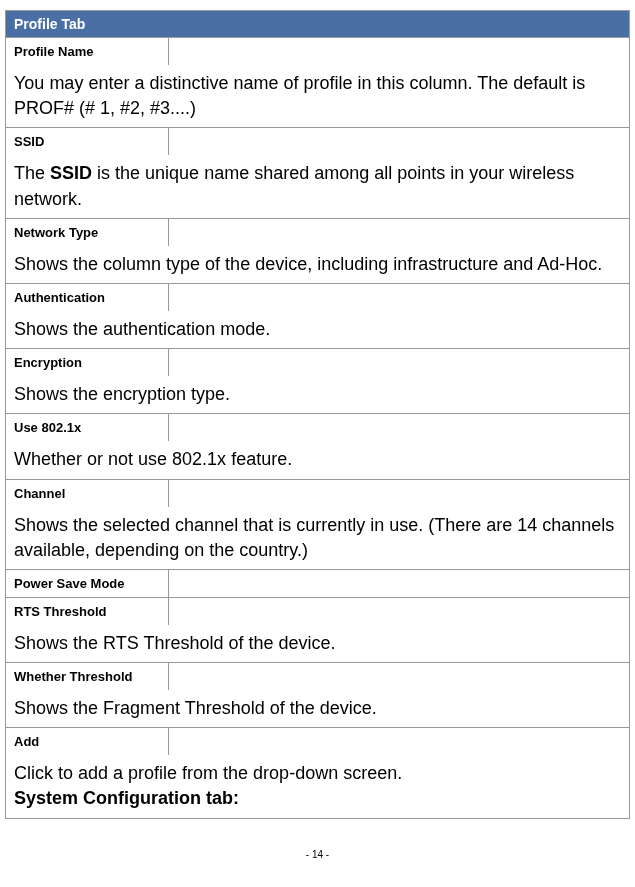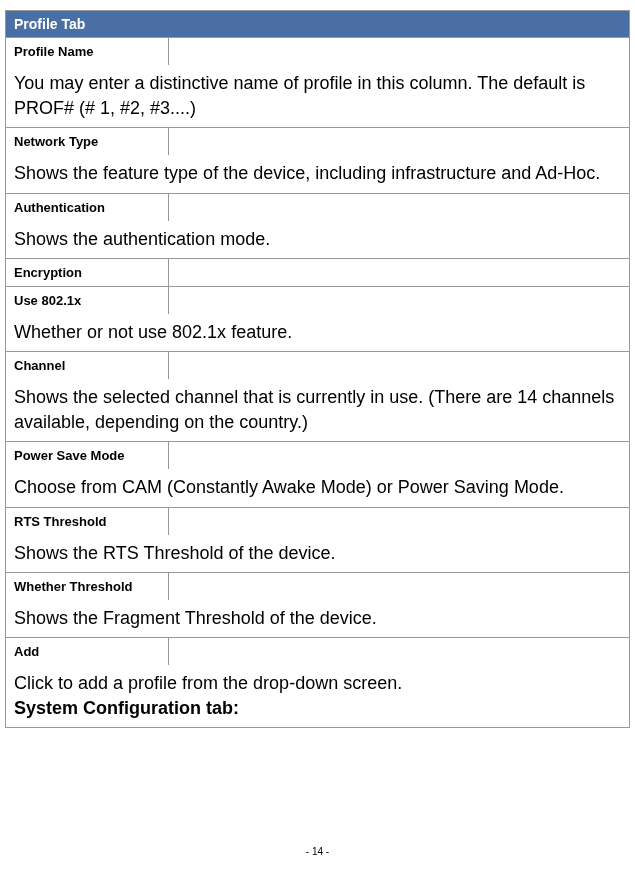--- a/index.html
+++ b/index.html
@@ -84,48 +84,54 @@
 
 <div class="page-container">
   <div class="table-wrapper">
     <div class="table-header">Profile Tab</div>
 
     <div class="table-row">
       <div class="cell-label">Profile Name</div>
       <div class="cell-desc">You may enter a distinctive name of profile in this column. The default is PROF# (# 1, #2, #3....)</div>
     </div>
 
+    <div class="table-row">
+      <div class="cell-label">SSID</div>
+      <div class="cell-desc">
+        <span>The </span><span class="bold">SSID</span><span> is the unique name shared among all points in your wireless network.</span>
+      </div>
+    </div>
 
     <div class="table-row">
       <div class="cell-label">Network Type</div>
-      <div class="cell-desc">Shows the feature type of the device, including infrastructure and Ad-Hoc.</div>
+      <div class="cell-desc">Shows the column type of the device, including infrastructure and Ad-Hoc.</div>
     </div>
 
     <div class="table-row">
       <div class="cell-label">Authentication</div>
       <div class="cell-desc">Shows the authentication mode.</div>
     </div>
 
     <div class="table-row">
       <div class="cell-label">Encryption</div>
+      <div class="cell-desc">Shows the encryption type.</div>
     </div>
 
     <div class="table-row">
       <div class="cell-label">Use 802.1x</div>
       <div class="cell-desc">Whether or not use 802.1x feature.</div>
     </div>
 
     <div class="table-row">
       <div class="cell-label">Channel</div>
       <div class="cell-desc">Shows the selected channel that is currently in use. (There are 14 channels available, depending on the country.)</div>
     </div>
 
     <div class="table-row">
       <div class="cell-label">Power Save Mode</div>
-      <div class="cell-desc">Choose from CAM (Constantly Awake Mode) or Power Saving Mode.</div>
     </div>
 
 
     <div class="table-row">
       <div class="cell-label">RTS Threshold</div>
       <div class="cell-desc">Shows the RTS Threshold of the device.</div>
     </div>
 
     <div class="table-row">
       <div class="cell-label">Whether Threshold</div>

